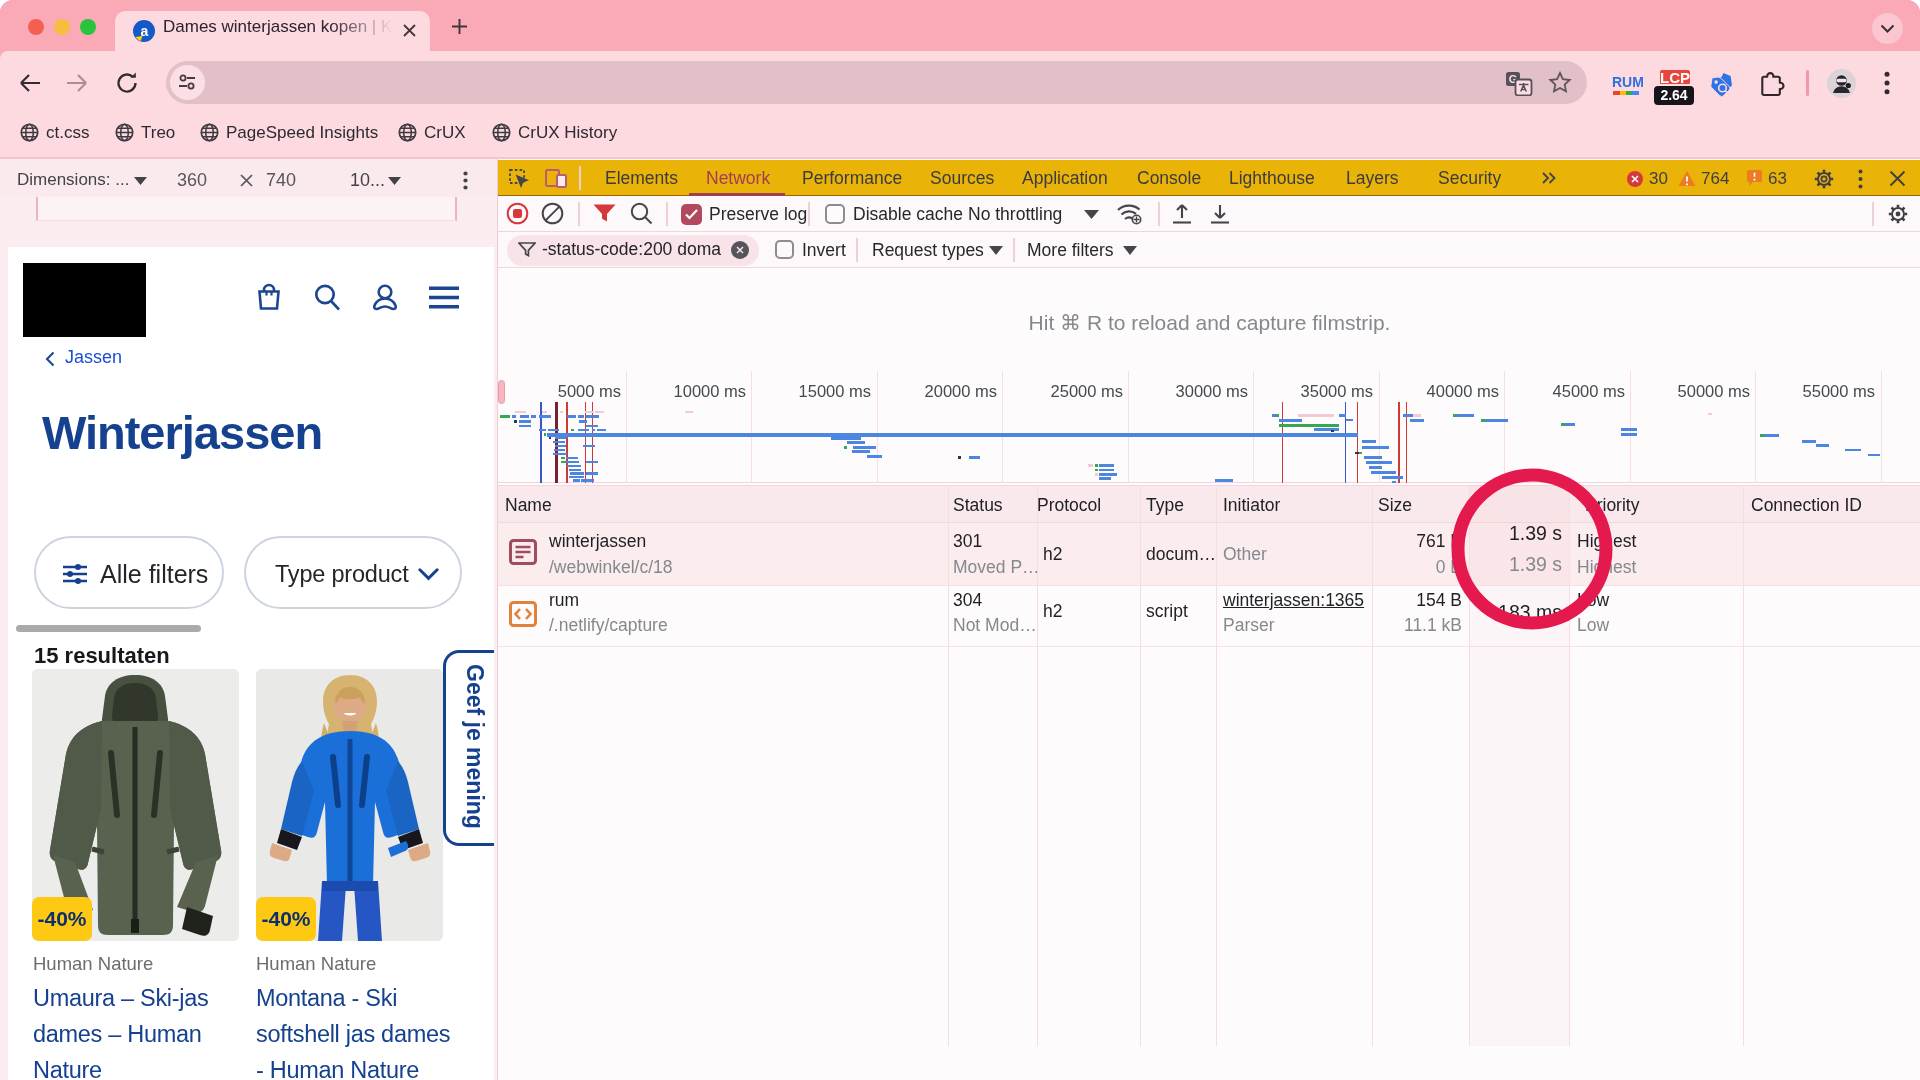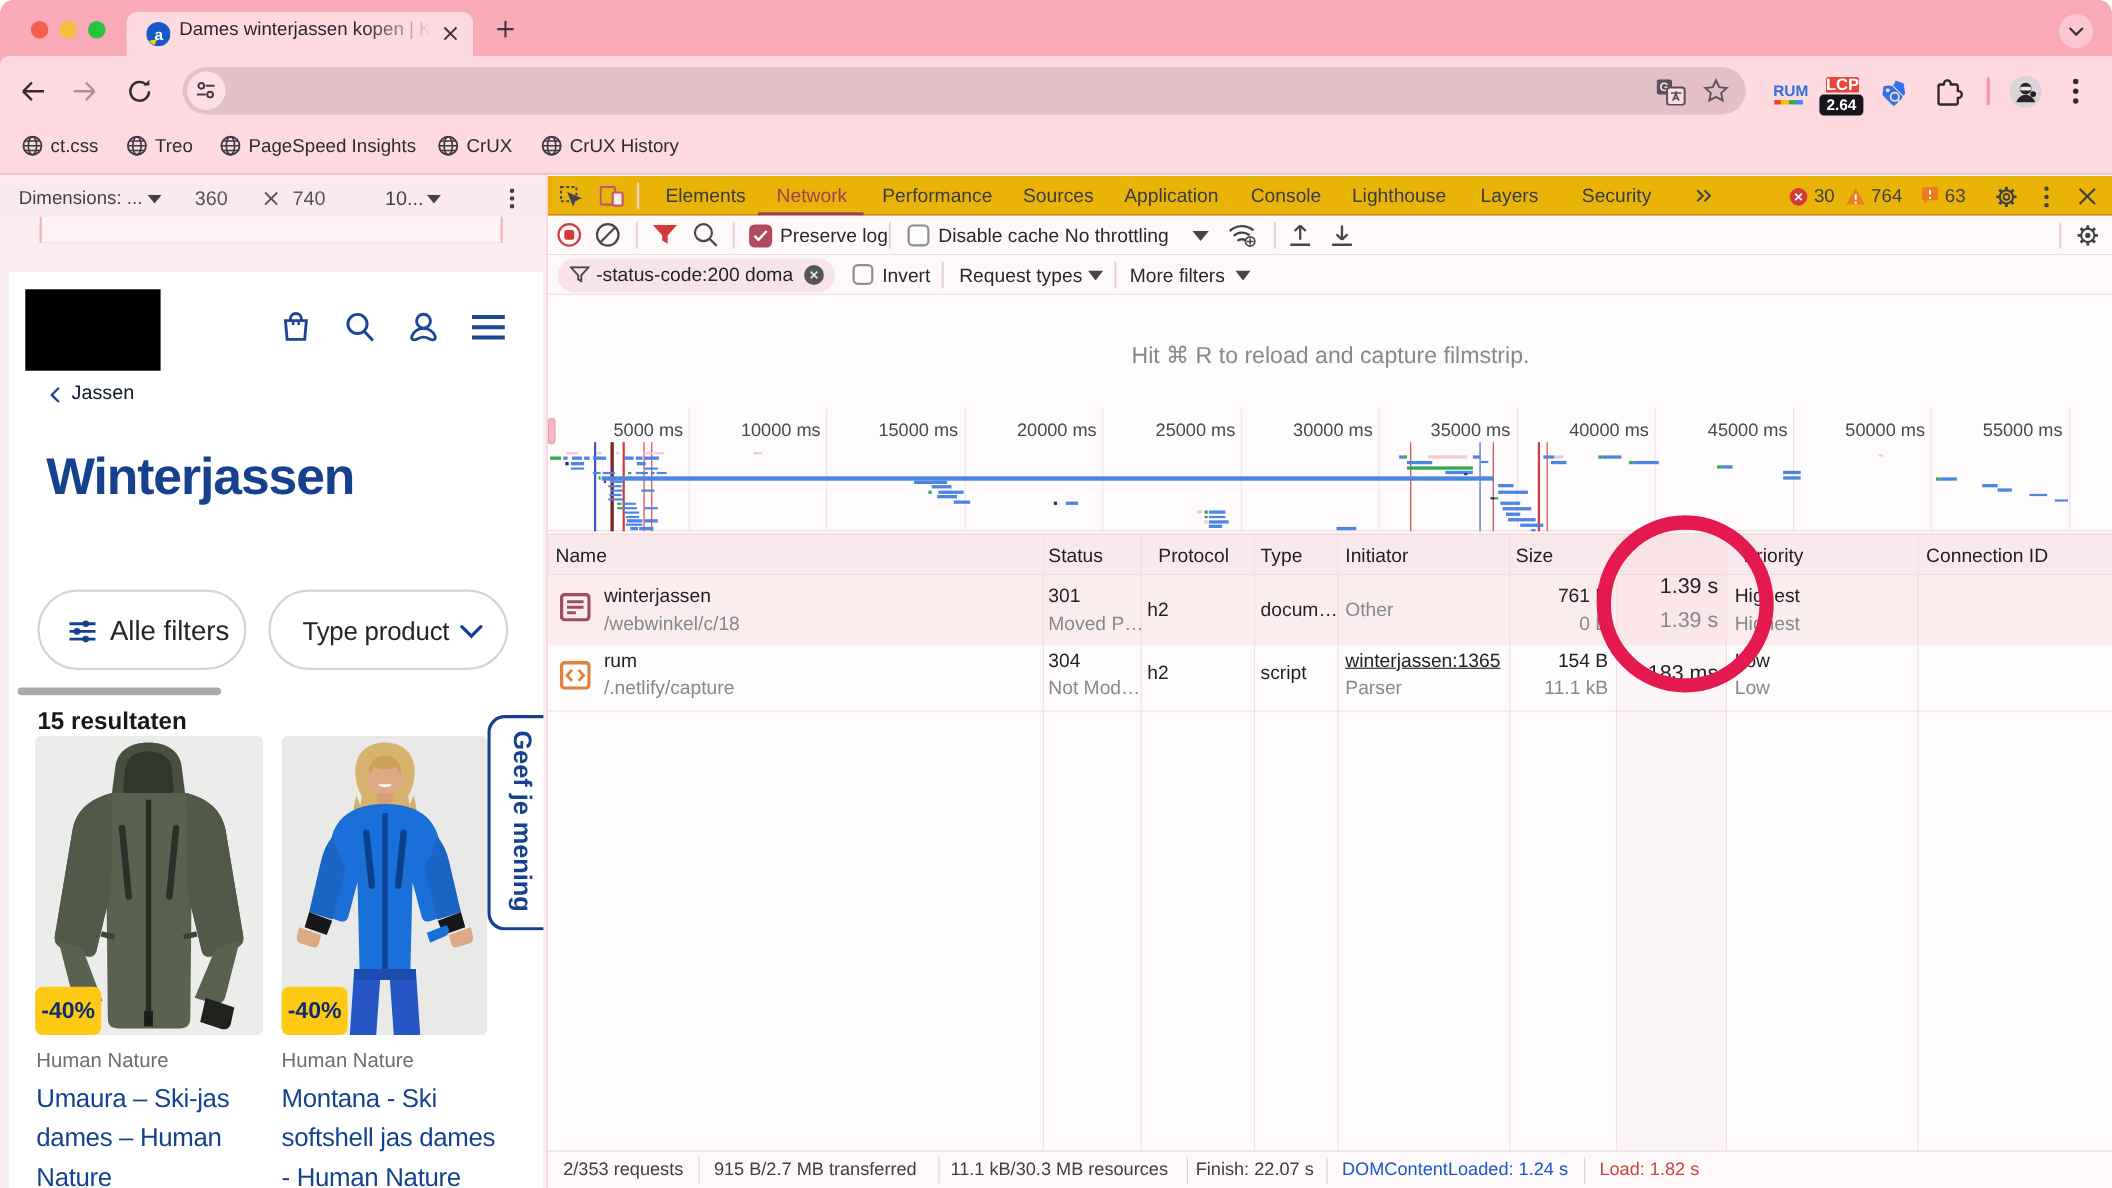--- a/index.html
+++ b/index.html
@@ -194,21 +194,21 @@
         <circle cx="14" cy="9" r="6.3" fill="none" stroke="#1c4691" stroke-width="2.6"></circle>
         <path d="M14 15.5c-5 0-8.5 2.5-10.5 7-.6 1.5-.4 3.5 2 3.5 3 0 4-2.5 8.5-2.5s5.5 2.5 8.5 2.5c2.4 0 2.6-2 2-3.5-2-4.5-5.5-7-10.5-7z" fill="none" stroke="#1c4691" stroke-width="2.6" stroke-linejoin="round"></path>
       </svg>
     <svg class="a" style="left:421px;top:39px" width="30" height="23" viewBox="0 0 30 23">
         <path d="M0 2.2h30M0 11.5h30M0 20.8h30" stroke="#1c4691" stroke-width="3.6"></path>
       </svg>
 
     <svg class="a" style="left:37px;top:104px" width="10" height="16" viewBox="0 0 10 16">
         <path d="M8.5 1.5L2 8l6.5 6.5" fill="none" stroke="#1c4691" stroke-width="2.1"></path>
       </svg>
-    <div class="a" style="left:57px;top:100px;font-size:18px;color:#0f172a">Jassen</div>
+    <div class="a" style="left:57px;top:100px;font-size:18px;color:#1d4ed8">Jassen</div>
 
     <div class="a" style="left:34px;top:158px;font-size:47px;font-weight:bold;color:#15418f;letter-spacing:-1px">Winterjassen</div>
 
     <div class="a" style="left:26px;top:289px;width:190px;height:73px;border:2px solid #ccd4e0;border-radius:37px;background:#fff">
       <svg class="a" style="left:27px;top:24px" width="24" height="24" viewBox="0 0 24 24">
           <path d="M0 5h24M0 12h24M0 19h24" stroke="#15418f" stroke-width="2.6"></path>
           <circle cx="15" cy="5" r="3" fill="#15418f"></circle>
           <circle cx="7" cy="12" r="3" fill="#15418f"></circle>
           <circle cx="15" cy="19" r="3" fill="#15418f"></circle>
         </svg>
@@ -558,21 +558,21 @@
     <div class="colsep" style="left:450px"></div>
     <div class="colsep" style="left:539px"></div>
     <div class="colsep" style="left:642px"></div>
     <div class="colsep" style="left:718px"></div>
     <div class="colsep" style="left:874px"></div>
     <div class="colsep" style="left:971px"></div>
     <div class="colsep" style="left:1071px"></div>
     <div class="colsep" style="left:1245px"></div>
     <div class="hl" style="left:7px">Name</div>
     <div class="hl" style="left:455px">Status</div>
-    <div class="hl" style="left:555px">Protocol</div>
+    <div class="hl" style="left:539px">Protocol</div>
     <div class="hl" style="left:648px">Type</div>
     <div class="hl" style="left:725px">Initiator</div>
     <div class="hl" style="left:880px">Size</div>
     <div class="hl" style="left:1087px">Priority</div>
     <div class="hl" style="left:1253px">Connection ID</div>
     <svg class="a" style="left:11px;top:54px" width="28" height="26" viewBox="0 0 28 26">
         <rect x="1.5" y="1.5" width="25" height="23" rx="3" fill="none" stroke="#9e4c5e" stroke-width="3"></rect>
         <path d="M6.5 8h15M6.5 13h15M6.5 18h8" stroke="#9e4c5e" stroke-width="2.6"></path>
       </svg>
     <div class="c1" style="left:51px;top:46px">winterjassen</div>
@@ -601,29 +601,16 @@
     <div class="c1" style="left:725px;top:105px;text-decoration:underline">winterjassen:1365</div>
     <div class="c2" style="left:725px;top:130px">Parser</div>
     <div class="c1" style="left:874px;top:105px;width:90px;text-align:right">154 B</div>
     <div class="c2" style="left:874px;top:130px;width:90px;text-align:right">11.1 kB</div>
     <div class="c1" style="left:951px;top:116px;width:113px;text-align:right;font-size:19.5px">183 ms</div>
 
     <div class="c1" style="left:1079px;top:105px">Low</div>
     <div class="c2" style="left:1079px;top:130px">Low</div>
   </div>
 
-  <div class="a" style="left:0;top:887px;width:1423px;height:34px;background:#fdf9fa;border-top:1px solid #eed6da">
-    <div class="a" style="left:14px;top:7px;font-size:16.5px;color:#3d3d42">2/353 requests</div>
-    <div class="sbd" style="left:137px"></div>
-    <div class="a" style="left:151px;top:7px;font-size:16.5px;color:#3d3d42">915 B/2.7 MB transferred</div>
-    <div class="sbd" style="left:355px"></div>
-    <div class="a" style="left:366px;top:7px;font-size:16.5px;color:#3d3d42">11.1 kB/30.3 MB resources</div>
-    <div class="sbd" style="left:581px"></div>
-    <div class="a" style="left:589px;top:7px;font-size:16.5px;color:#3d3d42">Finish: 22.07 s</div>
-    <div class="sbd" style="left:708px"></div>
-    <div class="a" style="left:722px;top:7px;font-size:16.5px;color:#1c56c8">DOMContentLoaded: 1.24 s</div>
-    <div class="sbd" style="left:942px"></div>
-    <div class="a" style="left:956px;top:7px;font-size:16.5px;color:#cc4440">Load: 1.82 s</div>
-  </div>
 </div>
 <svg class="a" style="left:1438px;top:455px" width="188" height="188" viewBox="0 0 188 188">
     <circle cx="94" cy="94" r="74" fill="none" stroke="#e4194e" stroke-width="13"></circle>
   </svg>
 
 </body></html>

